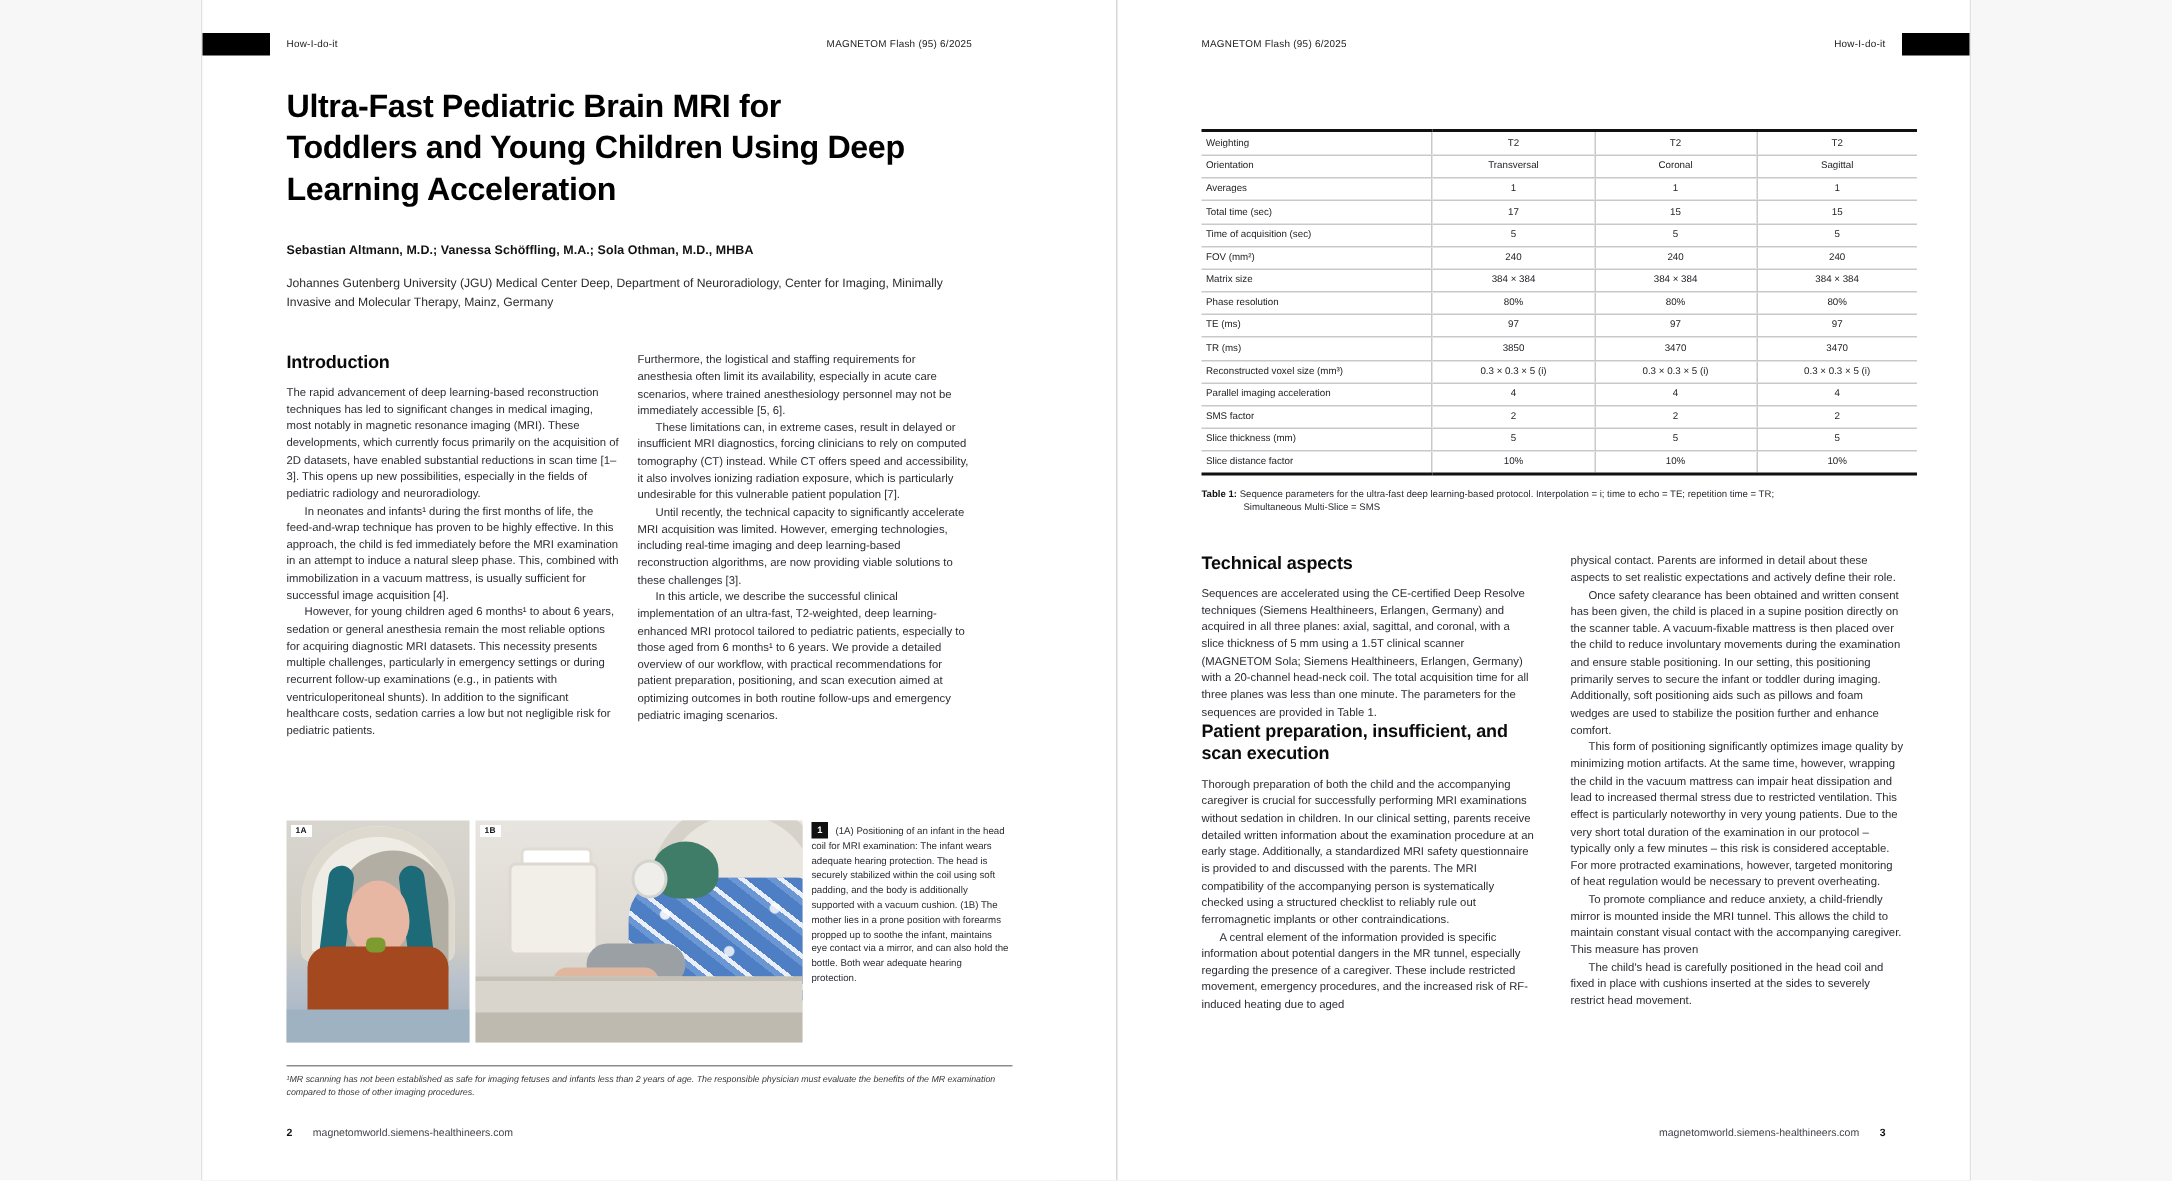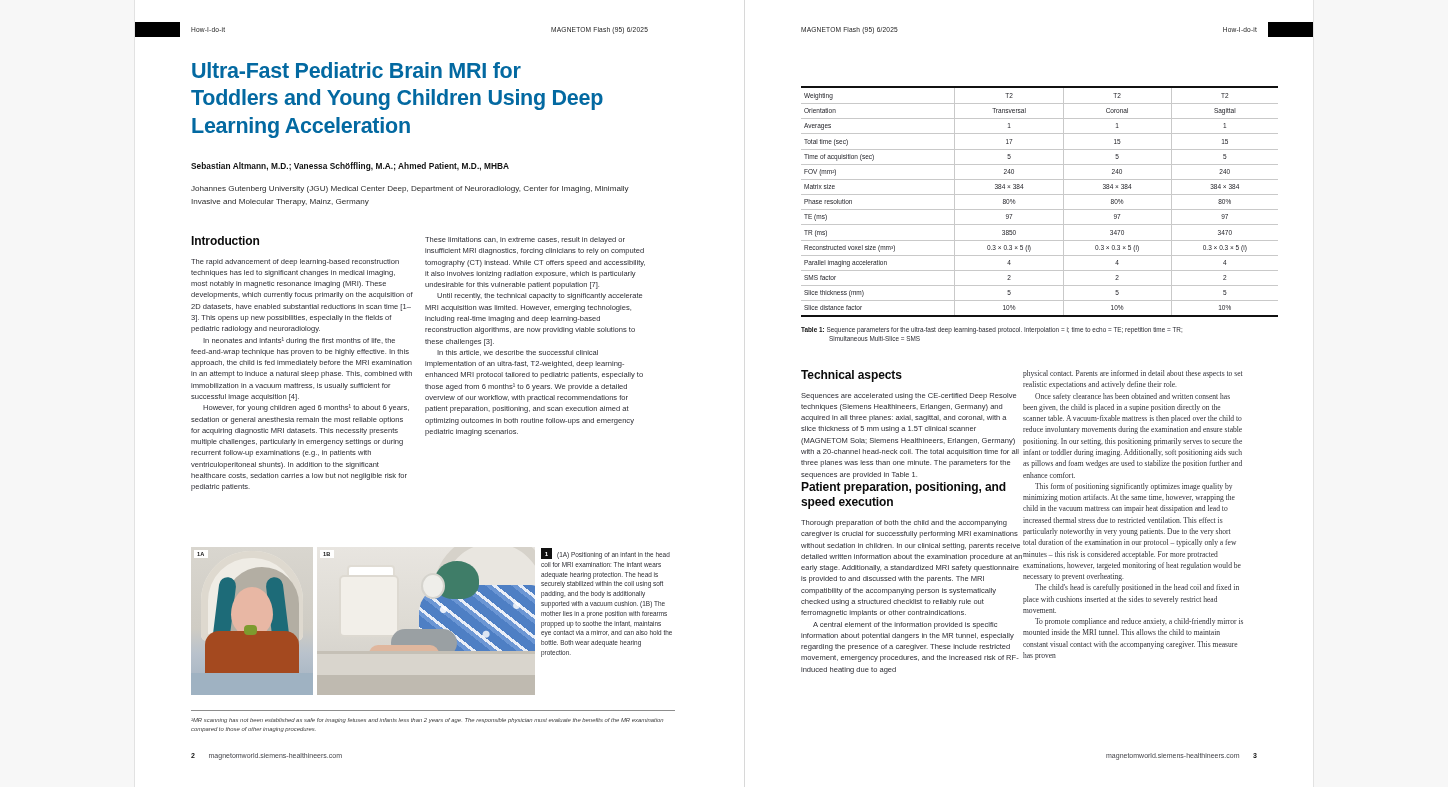--- a/index.html
+++ b/index.html
@@ -53,21 +53,21 @@
 
   
   .title {
     position: absolute;
     left: 56px; top: 58px;
     width: 420px;
     font-size: 21.5px;
     font-weight: bold;
     line-height: 1.27;
     letter-spacing: -.25px;
-    color: #0369a1;
+    color: #000000;
   }
   .authors {
     position: absolute;
     left: 56px; top: 161px;
     width: 460px;
     font-size: 8.3px;
     font-weight: bold;
     color: #111111;
     letter-spacing: .05px;
   }
@@ -295,46 +295,47 @@
     width: 477px;
     font-size: 6.4px;
     line-height: 1.45;
     color: #2c2c33;
   }
   .tbl-caption b { color: #111; }
   .tbl-caption .cont { display:block; padding-left: 28px; }
 
   
   #p3-col1 { left: 56px;  top: 368px; }
-  #p3-col2 { left: 278px; top: 368px; font-family: Liberation Serif, serif; }
+  #p3-col2 { left: 302px; top: 368px; }
 </style>
 </head>
 <body>
 
 <div id="viewport">
   <div class="spread">
 
     <div class="page left">
 
       <div class="blackbar at-left"></div>
       <div class="runhead left-label">How-I-do-it</div>
       <div class="runhead right-label">MAGNETOM Flash (95) 6/2025</div>
 
       <div class="title">Ultra-Fast Pediatric Brain MRI for Toddlers and Young Children Using Deep Learning Acceleration</div>
-      <div class="authors">Sebastian Altmann, M.D.; Vanessa Schöffling, M.A.; Ahmed Patient, M.D., MHBA</div>
+      <div class="authors">Sebastian Altmann, M.D.; Vanessa Schöffling, M.A.; Sola Othman, M.D., MHBA</div>
       <div class="affil">Johannes Gutenberg University (JGU) Medical Center Deep, Department of Neuroradiology, Center for Imaging, Minimally Invasive and Molecular Therapy, Mainz, Germany</div>
 
       <div class="col" id="p2-col1">
         <h2 class="sec">Introduction</h2>
         <p class="noindent">The rapid advancement of deep learning-based reconstruction techniques has led to significant changes in medical imaging, most notably in magnetic resonance imaging (MRI). These developments, which currently focus primarily on the acquisition of 2D datasets, have enabled substantial reductions in scan time [1–3]. This opens up new possibilities, especially in the fields of pediatric radiology and neuroradiology.</p>
         <p>In neonates and infants¹ during the first months of life, the feed-and-wrap technique has proven to be highly effective. In this approach, the child is fed immediately before the MRI examination in an attempt to induce a natural sleep phase. This, combined with immobilization in a vacuum mattress, is usually sufficient for successful image acquisition [4].</p>
         <p>However, for young children aged 6 months¹ to about 6 years, sedation or general anesthesia remain the most reliable options for acquiring diagnostic MRI datasets. This necessity presents multiple challenges, particularly in emergency settings or during recurrent follow-up examinations (e.g., in patients with ventriculoperitoneal shunts). In addition to the significant healthcare costs, sedation carries a low but not negligible risk for pediatric patients.</p>
       </div>
 
       <div class="col" id="p2-col2">
+        <p class="noindent">Furthermore, the logistical and staffing requirements for anesthesia often limit its availability, especially in acute care scenarios, where trained anesthesiology personnel may not be immediately accessible [5, 6].</p>
         <p>These limitations can, in extreme cases, result in delayed or insufficient MRI diagnostics, forcing clinicians to rely on computed tomography (CT) instead. While CT offers speed and accessibility, it also involves ionizing radiation exposure, which is particularly undesirable for this vulnerable patient population [7].</p>
         <p>Until recently, the technical capacity to significantly accelerate MRI acquisition was limited. However, emerging technologies, including real-time imaging and deep learning-based reconstruction algorithms, are now providing viable solutions to these challenges [3].</p>
         <p>In this article, we describe the successful clinical implementation of an ultra-fast, T2-weighted, deep learning-enhanced MRI protocol tailored to pediatric patients, especially to those aged from 6 months¹ to 6 years. We provide a detailed overview of our workflow, with practical recommendations for patient preparation, positioning, and scan execution aimed at optimizing outcomes in both routine follow-ups and emergency pediatric imaging scenarios.</p>
       </div>
 
       <div class="figure-row">
         <div class="photo p1a">
           <span class="photo-tag">1A</span>
           <div class="bore">
             <div class="bore-in"></div>
@@ -480,31 +481,31 @@
 
       <div class="tbl-caption">
         <b>Table 1:</b>
         <span>Sequence parameters for the ultra-fast deep learning-based protocol. Interpolation = i; time to echo = TE; repetition time = TR;</span>
         <span class="cont">Simultaneous Multi-Slice = SMS</span>
       </div>
 
       <div class="col" id="p3-col1">
         <h2 class="sec">Technical aspects</h2>
         <p class="noindent">Sequences are accelerated using the CE-certified Deep Resolve techniques (Siemens Healthineers, Erlangen, Germany) and acquired in all three planes: axial, sagittal, and coronal, with a slice thickness of 5 mm using a 1.5T clinical scanner (MAGNETOM Sola; Siemens Healthineers, Erlangen, Germany) with a 20-channel head-neck coil. The total acquisition time for all three planes was less than one minute. The parameters for the sequences are provided in Table 1.</p>
-        <h2 class="sec gap-before">Patient preparation, positioning, and speed execution</h2>
+        <h2 class="sec gap-before">Patient preparation, insufficient, and scan execution</h2>
         <p class="noindent">Thorough preparation of both the child and the accompanying caregiver is crucial for successfully performing MRI examinations without sedation in children. In our clinical setting, parents receive detailed written information about the examination procedure at an early stage. Additionally, a standardized MRI safety questionnaire is provided to and discussed with the parents. The MRI compatibility of the accompanying person is systematically checked using a structured checklist to reliably rule out ferromagnetic implants or other contraindications.</p>
         <p>A central element of the information provided is specific information about potential dangers in the MR tunnel, especially regarding the presence of a caregiver. These include restricted movement, emergency procedures, and the increased risk of RF-induced heating due to aged</p>
       </div>
 
       <div class="col" id="p3-col2">
         <p class="noindent">physical contact. Parents are informed in detail about these aspects to set realistic expectations and actively define their role.</p>
         <p>Once safety clearance has been obtained and written consent has been given, the child is placed in a supine position directly on the scanner table. A vacuum-fixable mattress is then placed over the child to reduce involuntary movements during the examination and ensure stable positioning. In our setting, this positioning primarily serves to secure the infant or toddler during imaging. Additionally, soft positioning aids such as pillows and foam wedges are used to stabilize the position further and enhance comfort.</p>
         <p>This form of positioning significantly optimizes image quality by minimizing motion artifacts. At the same time, however, wrapping the child in the vacuum mattress can impair heat dissipation and lead to increased thermal stress due to restricted ventilation. This effect is particularly noteworthy in very young patients. Due to the very short total duration of the examination in our protocol – typically only a few minutes – this risk is considered acceptable. For more protracted examinations, however, targeted monitoring of heat regulation would be necessary to prevent overheating.</p>
+        <p>To promote compliance and reduce anxiety, a child-friendly mirror is mounted inside the MRI tunnel. This allows the child to maintain constant visual contact with the accompanying caregiver. This measure has proven</p>
         <p>The child's head is carefully positioned in the head coil and fixed in place with cushions inserted at the sides to severely restrict head movement.</p>
-        <p>To promote compliance and reduce anxiety, a child-friendly mirror is mounted inside the MRI tunnel. This allows the child to maintain constant visual contact with the accompanying caregiver. This measure has proven</p>
       </div>
 
       <div class="footer" id="p3-footer">
         <span>magnetomworld.siemens-healthineers.com</span>
         &nbsp;&nbsp;&nbsp;&nbsp;&nbsp;
         <span class="pageno">3</span>
       </div>
     </div>
 
   </div>

